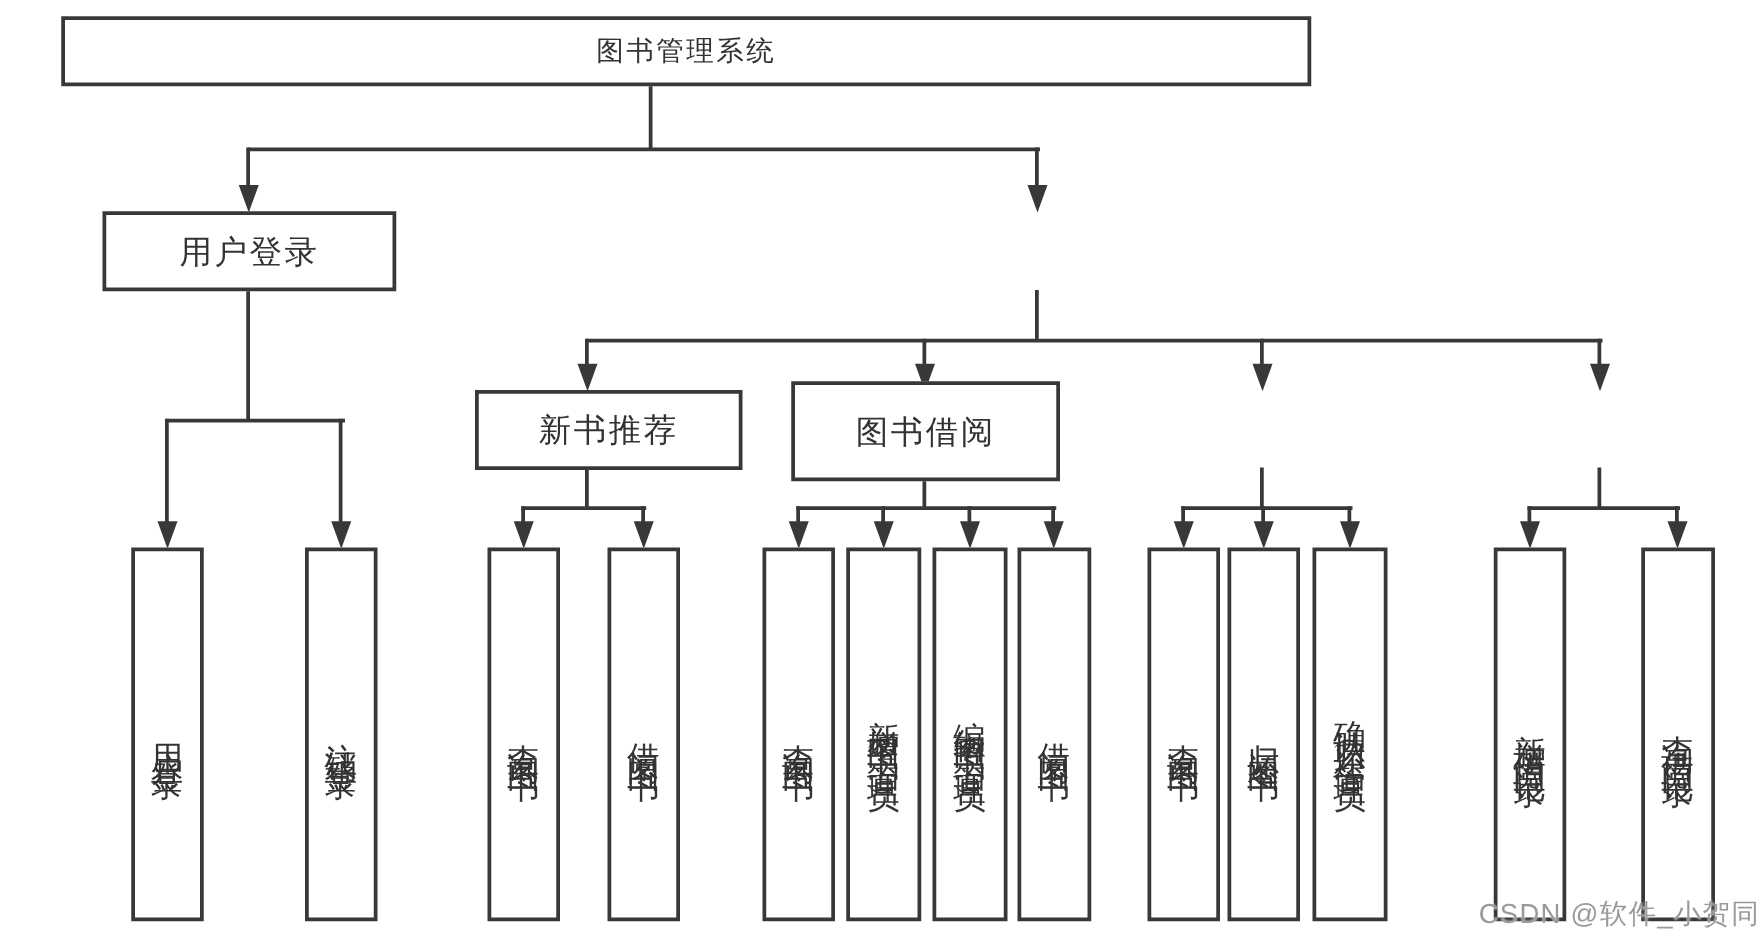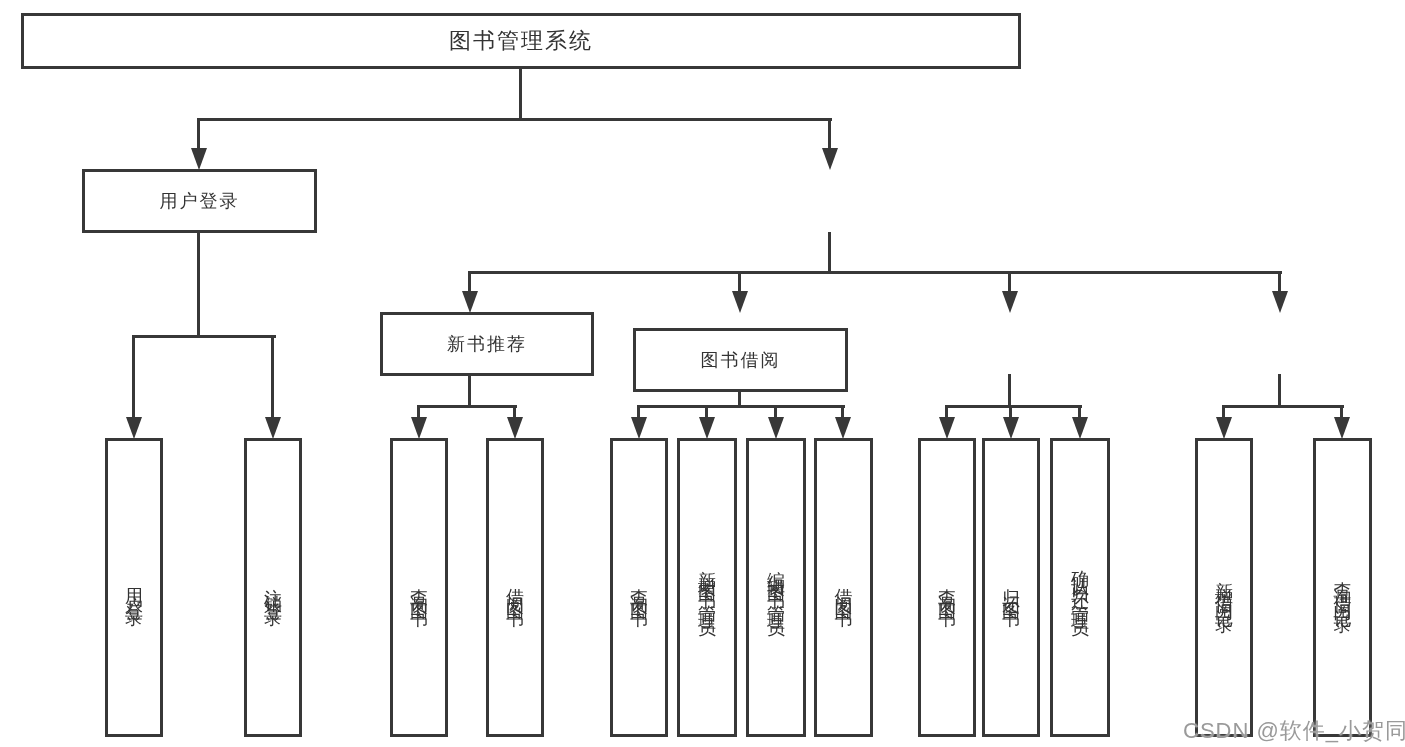--- a/index.html
+++ b/index.html
@@ -14,26 +14,26 @@
   
   .box {
     position: absolute;
     box-sizing: border-box;
     background: #ffffff;
     border: 3px solid #383838;
     color: #333333;
     display: flex;
     align-items: center;
     justify-content: center;
-    font-size: 18px;
+    font-size: 26px;
     letter-spacing: 2px;
     text-align: center;
     z-index: 2;
   }
-  .box.title { font-size: 22px; }
+  .box.title { font-size: 22px; margin-left: 28px; }
   .box.vert {
     writing-mode: vertical-rl;
     letter-spacing: 7px;
     line-height: 1;
     padding: 6px 0;
   }
   
   .vl { position: absolute; width: 3px; background: #383838; z-index: 1; }
   .hl { position: absolute; height: 3px; background: #383838; z-index: 1; }
   
@@ -85,21 +85,21 @@
   <div class="vl" style="left:468px;top:271px;height:22px"></div>
   <div class="ah" style="left:462px;top:291px"></div>
   <div class="vl" style="left:738px;top:271px;height:22px"></div>
   <div class="ah" style="left:732px;top:291px"></div>
   <div class="vl" style="left:1008px;top:271px;height:22px"></div>
   <div class="ah" style="left:1002px;top:291px"></div>
   <div class="vl" style="left:1278px;top:271px;height:22px"></div>
   <div class="ah" style="left:1272px;top:291px"></div>
 
   <div class="box" style="left:380px;top:312px;width:214px;height:64px">新书推荐</div>
-  <div class="box" style="left:633px;top:328px;width:215px;height:64px">图书借阅</div>
+  <div class="box" style="left:633px;top:305px;width:215px;height:80px">图书借阅</div>
 
   <div class="vl" style="left:468px;top:374px;height:33px"></div>
   <div class="hl" style="left:417px;top:405px;width:100px"></div>
   <div class="vl" style="left:417px;top:405px;height:14px"></div>
   <div class="ah" style="left:411px;top:417px"></div>
   <div class="vl" style="left:513px;top:405px;height:14px"></div>
   <div class="ah" style="left:507px;top:417px"></div>
 
   <div class="vl" style="left:738px;top:374px;height:33px"></div>
   <div class="hl" style="left:637px;top:405px;width:208px"></div>

